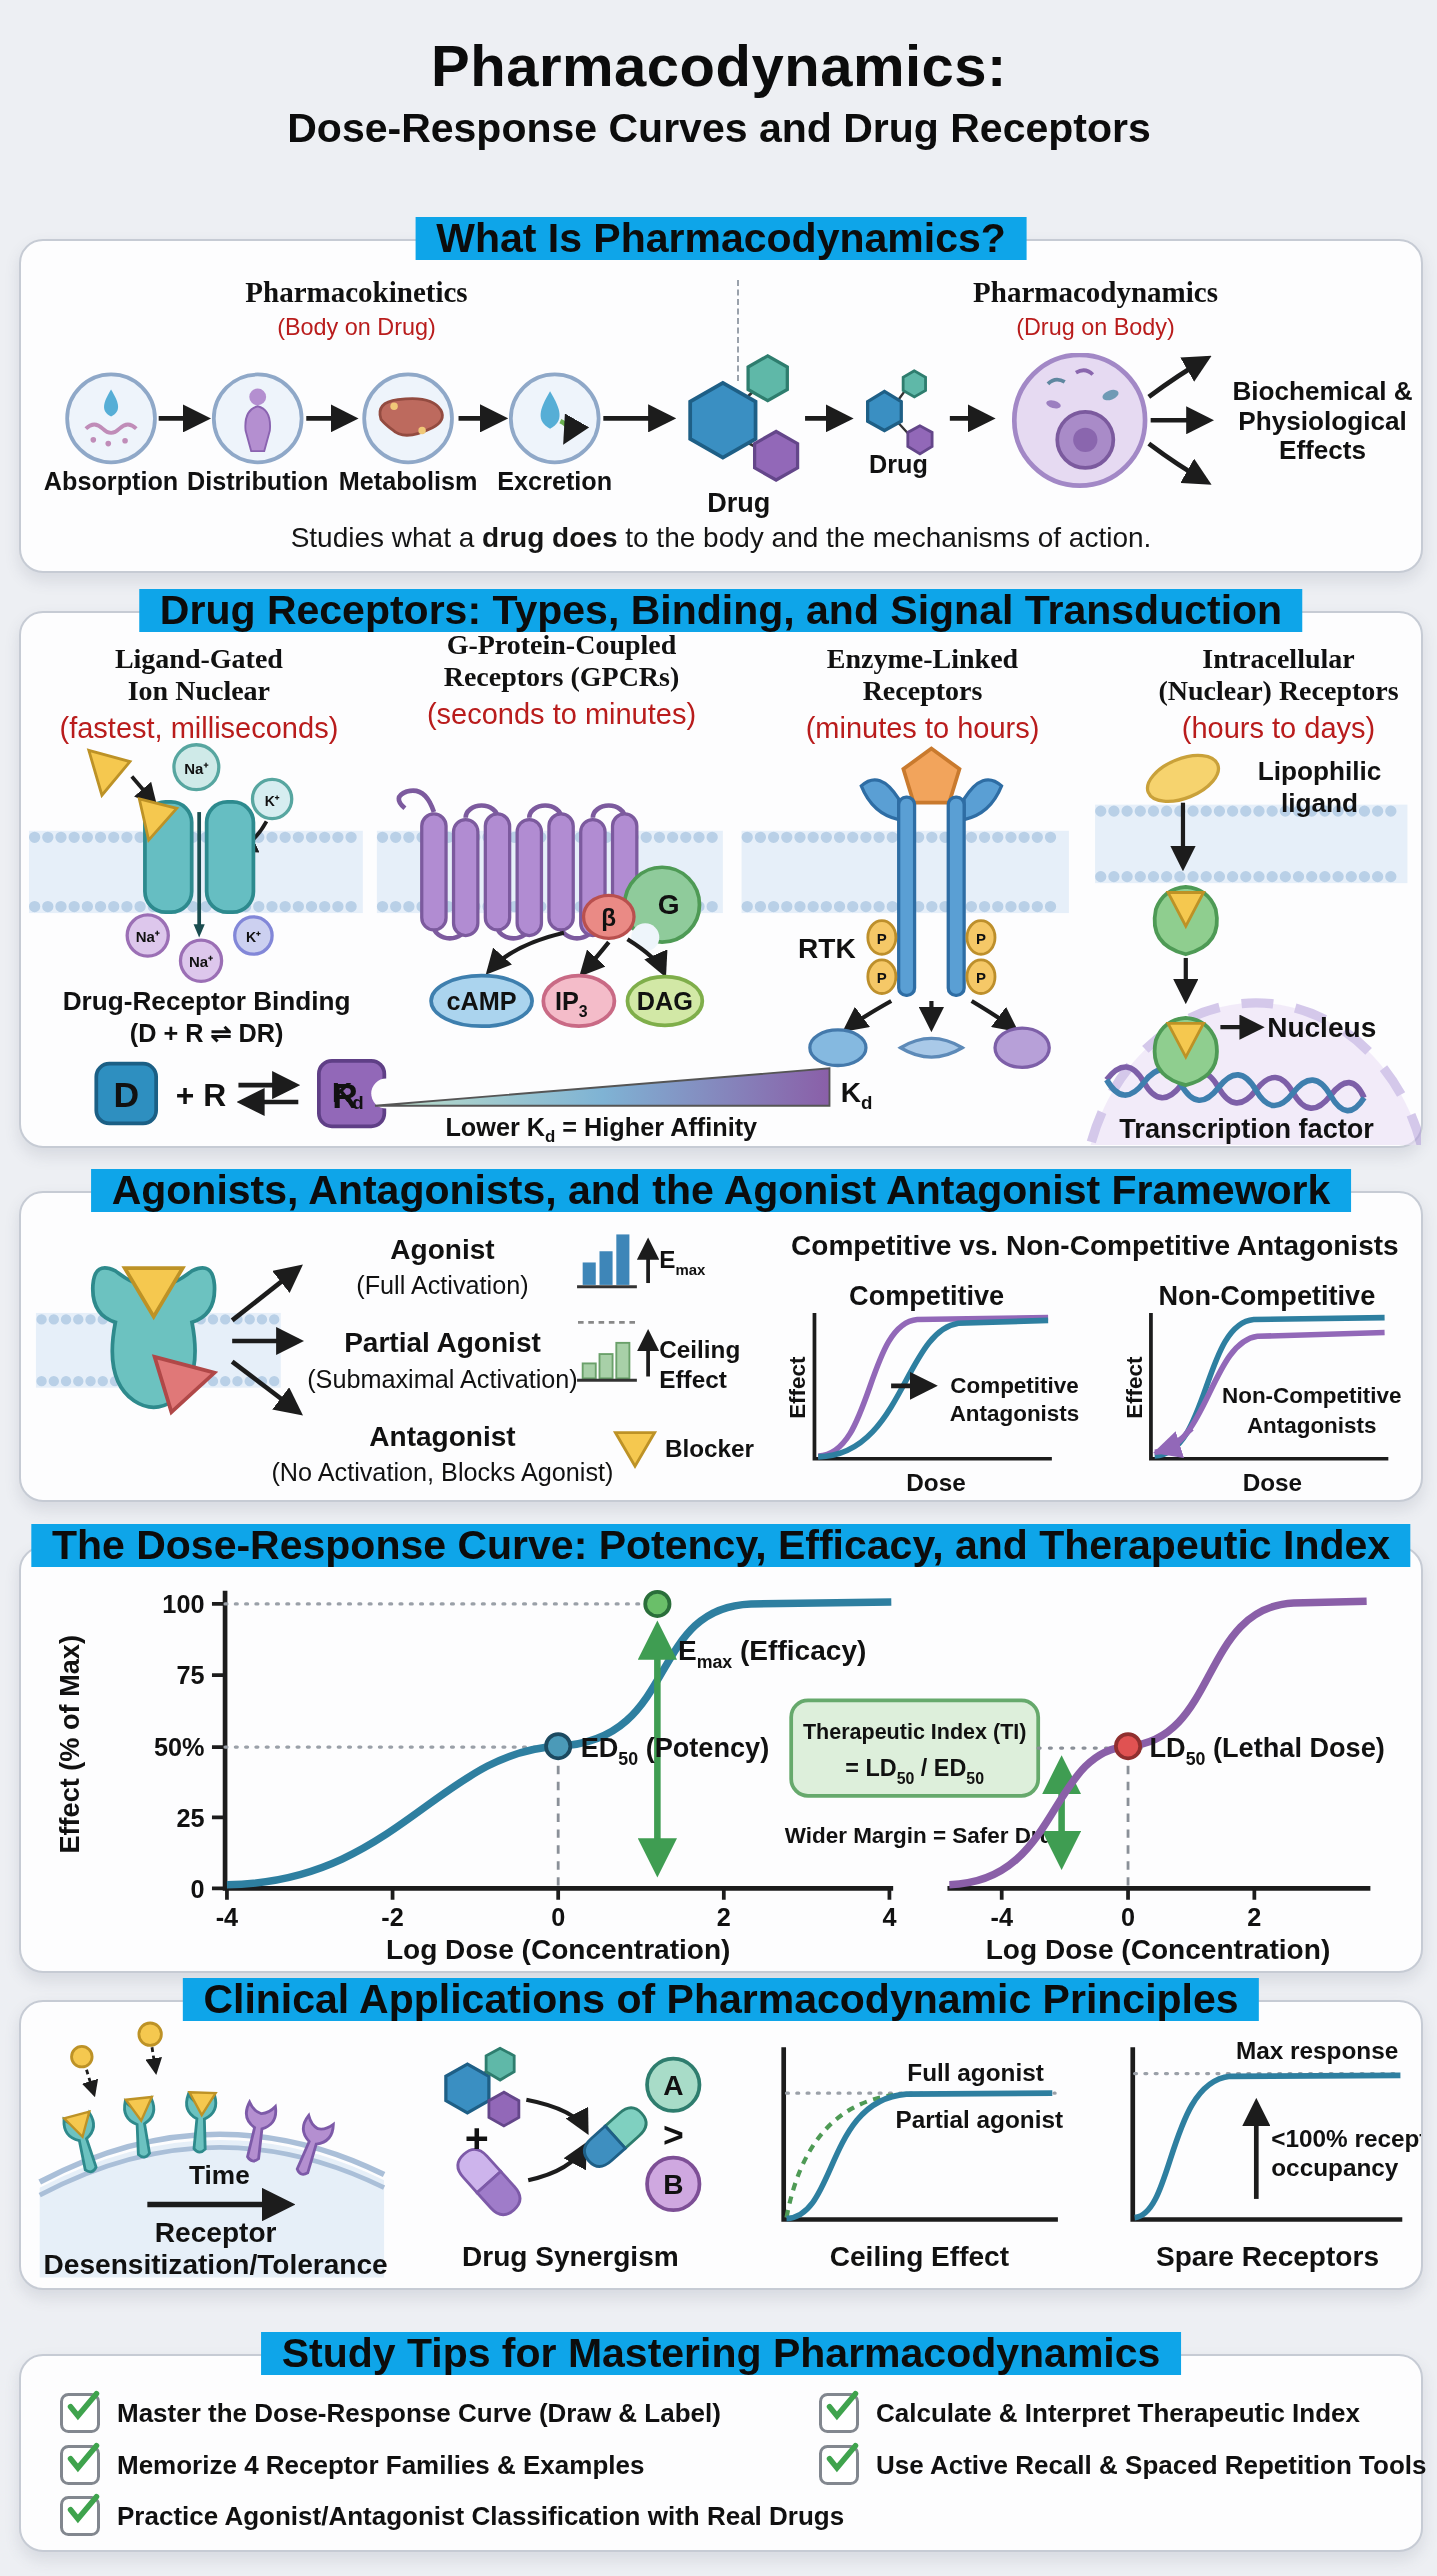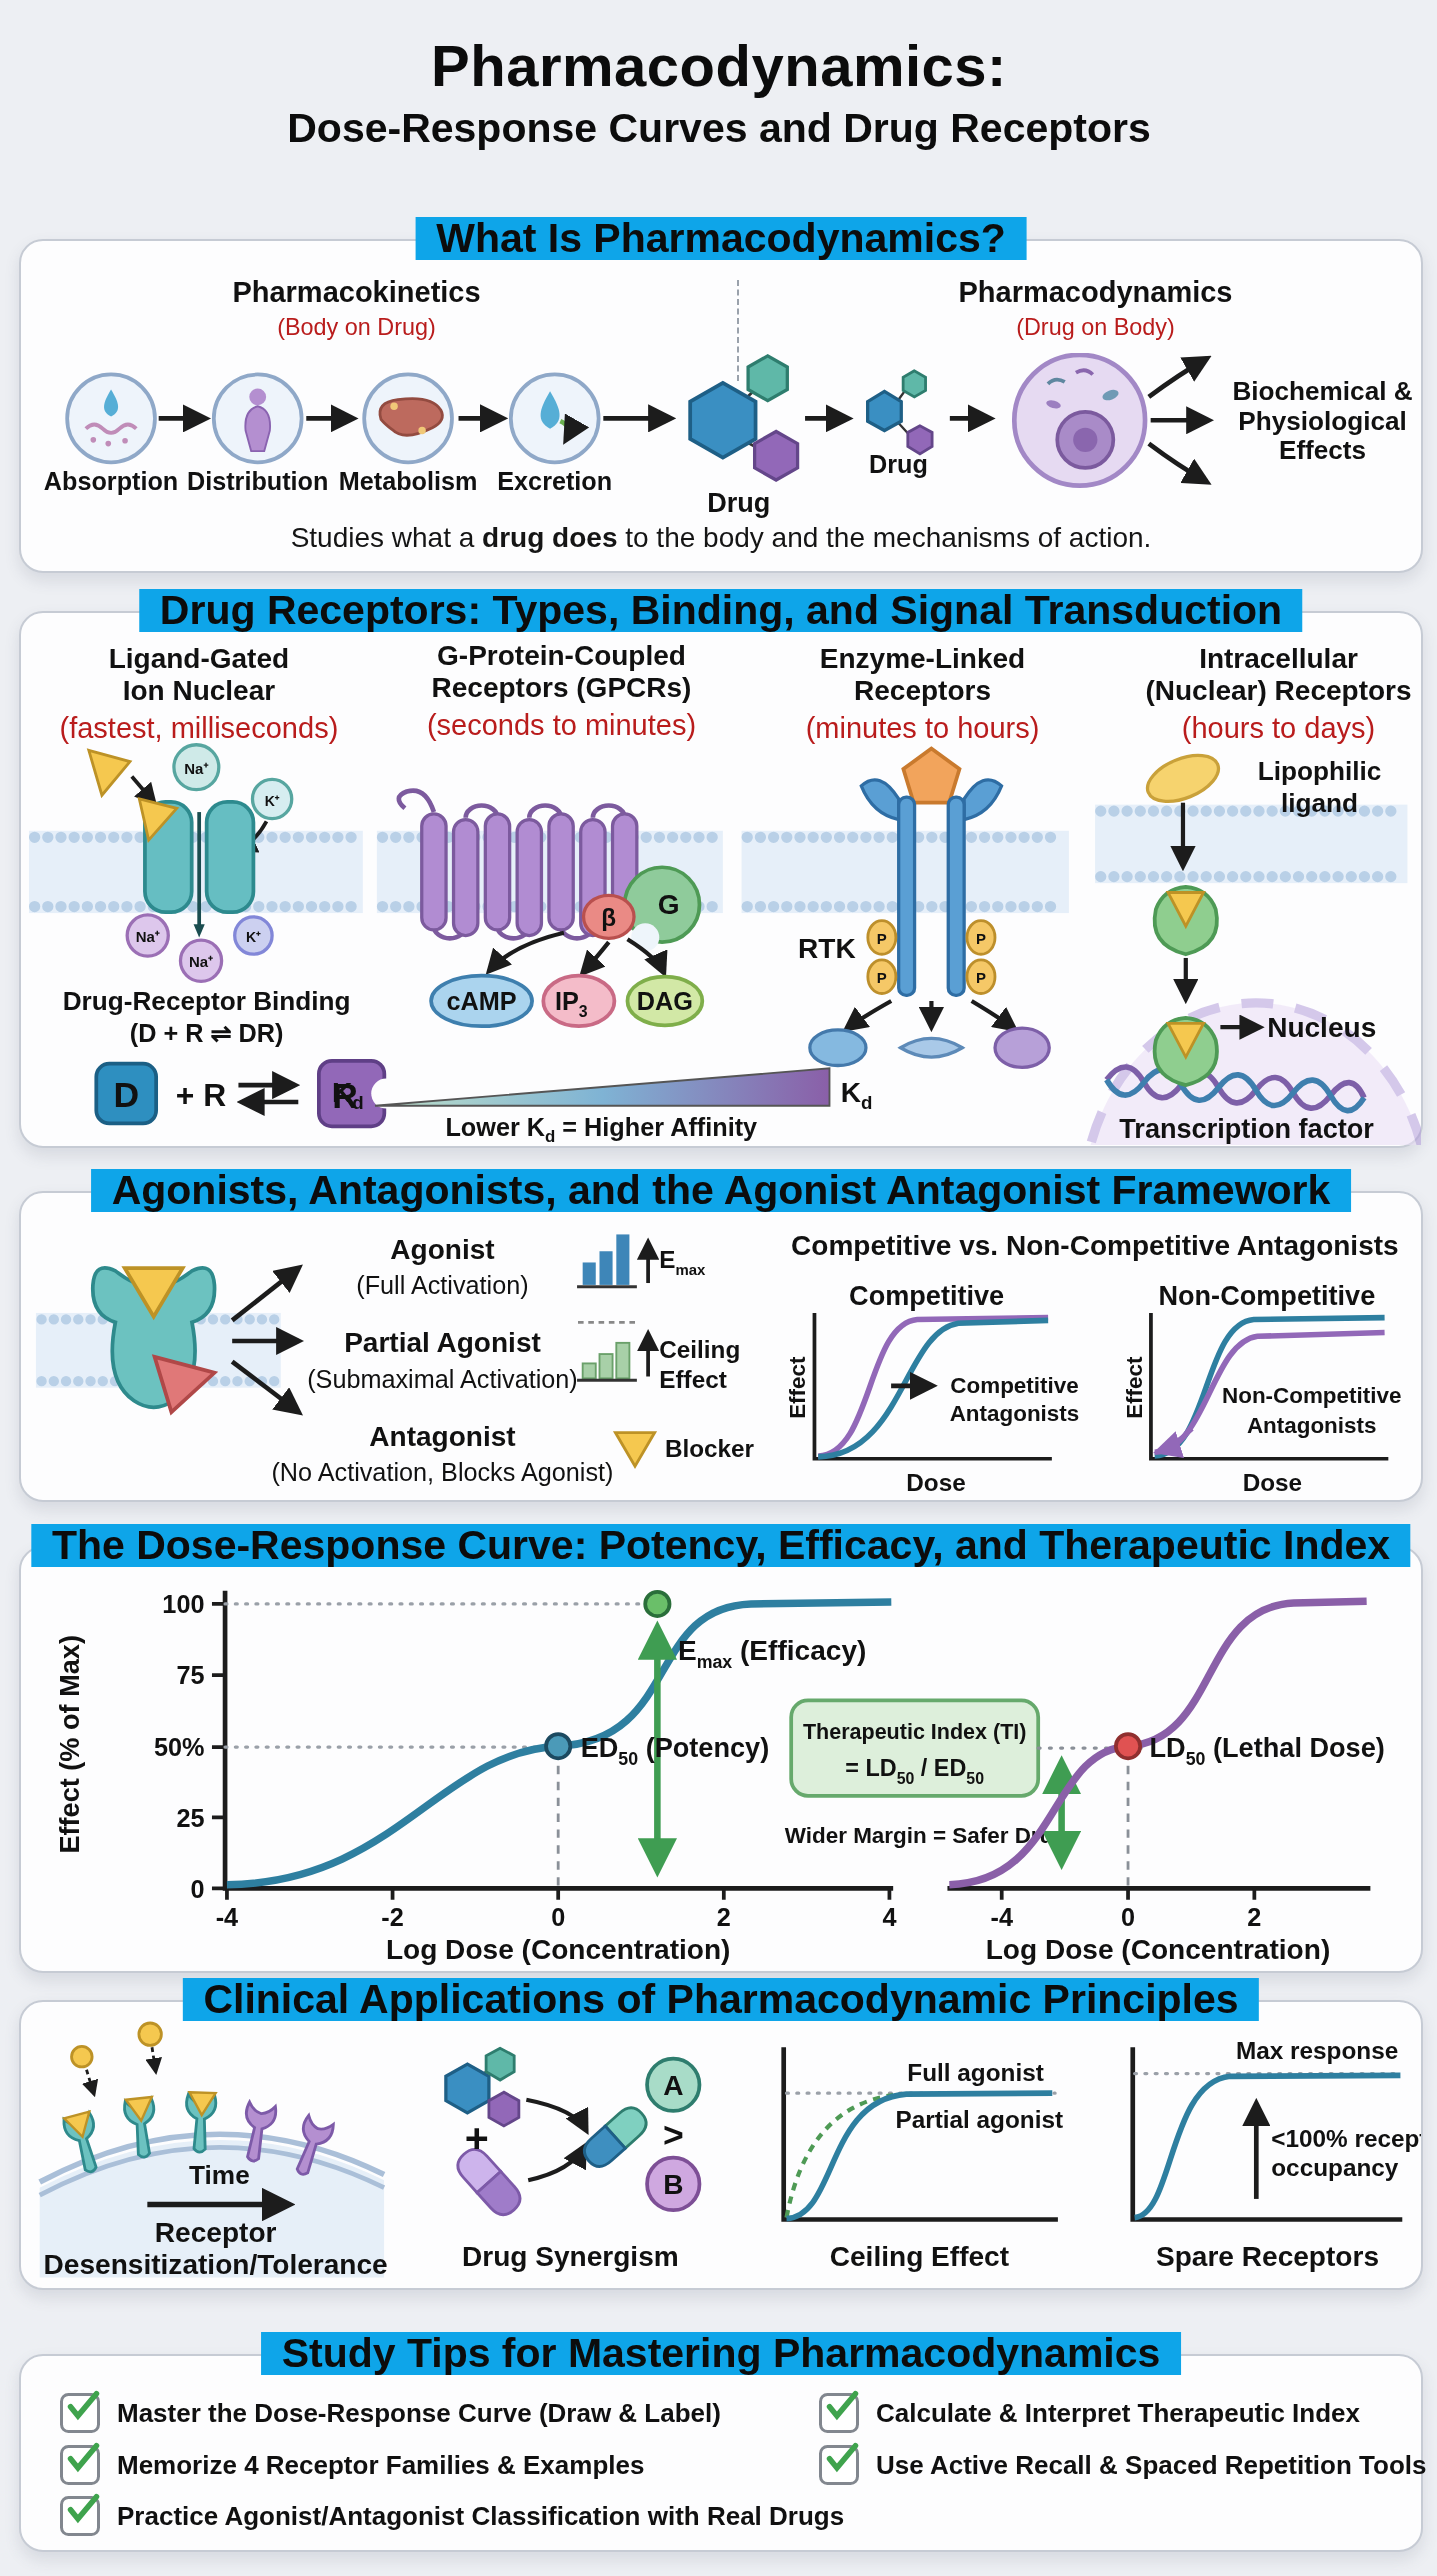--- a/index.html
+++ b/index.html
@@ -17,21 +17,21 @@
     position:absolute;left:19px;width:1400px;
     background:#fdfdfe;border:2.8px solid #c6cbd4;border-radius:24px;
     box-shadow:0 7.5px 15px rgba(70,80,100,.13);
   }
   .card-title{
     position:absolute;top:-24px;left:50%;transform:translateX(-50%);
     background:#0ea5e9;padding:0 20.6px;white-space:nowrap;
     font-size:41px;font-weight:bold;line-height:43px;color:#0c0c0c;
   }
   .hgroup{position:absolute;text-align:center;}
-  .hgroup .h1{font-size:29px;font-weight:bold;line-height:34px;}
+  .hgroup .h1{font-size:29px;font-weight:bold;line-height:34px;font-family:Liberation Serif, serif;}
   .hgroup .h2{font-size:23.4px;line-height:28px;margin-top:3.7px;color:#b91c1c;text-align:center;}
   .rcol .h1{font-size:28px;line-height:32px;}
   .rcol .h2{font-size:29px;margin-top:7px;}
   .dashed-div{border-left:2.8px dashed #9aa1ab;}
   .caption-row{font-size:28px;color:#151515;}
   .caption-row b{font-weight:bold;}
   svg text{font-family:"Liberation Sans",sans-serif;fill:#111;}
   .tb{font-weight:bold;}
   .tip-row{position:absolute;display:flex;align-items:center;gap:17px;}
   .tip-text{font-size:26px;font-weight:600;color:#101010;white-space:nowrap;}
@@ -140,21 +140,21 @@
 </section>
 
 <section class="card" style="top:611px;height:533px;">
   <div class="card-title">Drug Receptors: Types, Binding, and Signal Transduction</div>
 
   <div class="hgroup rcol" style="left:9.4px;top:30px;width:337px;">
     <div class="h1">Ligand-Gated</div>
     <div class="h1">Ion Nuclear</div>
     <div class="h2">(fastest, milliseconds)</div>
   </div>
-  <div class="hgroup rcol" style="left:372px;top:27px;width:337px;">
+  <div class="hgroup rcol" style="left:372px;top:16px;width:337px;">
     <div class="h1">G-Protein-Coupled</div>
     <div class="h1">Receptors (GPCRs)</div>
     <div class="h2">(seconds to minutes)</div>
   </div>
   <div class="hgroup rcol" style="left:733px;top:30px;width:337px;">
     <div class="h1">Enzyme-Linked</div>
     <div class="h1">Receptors</div>
     <div class="h2">(minutes to hours)</div>
   </div>
   <div class="hgroup rcol" style="left:1089px;top:30px;width:337px;">

